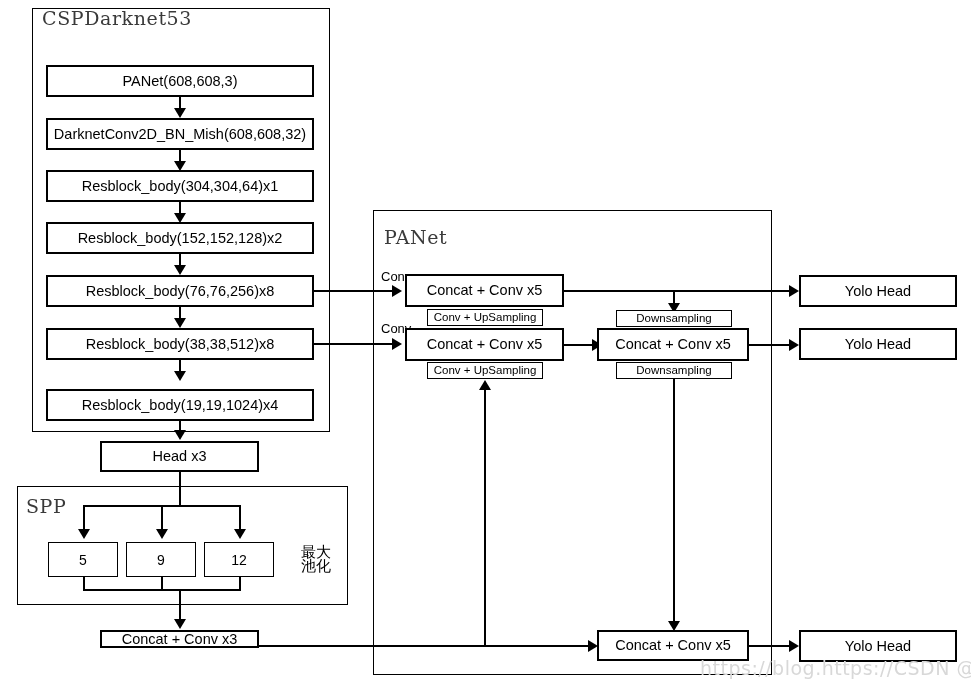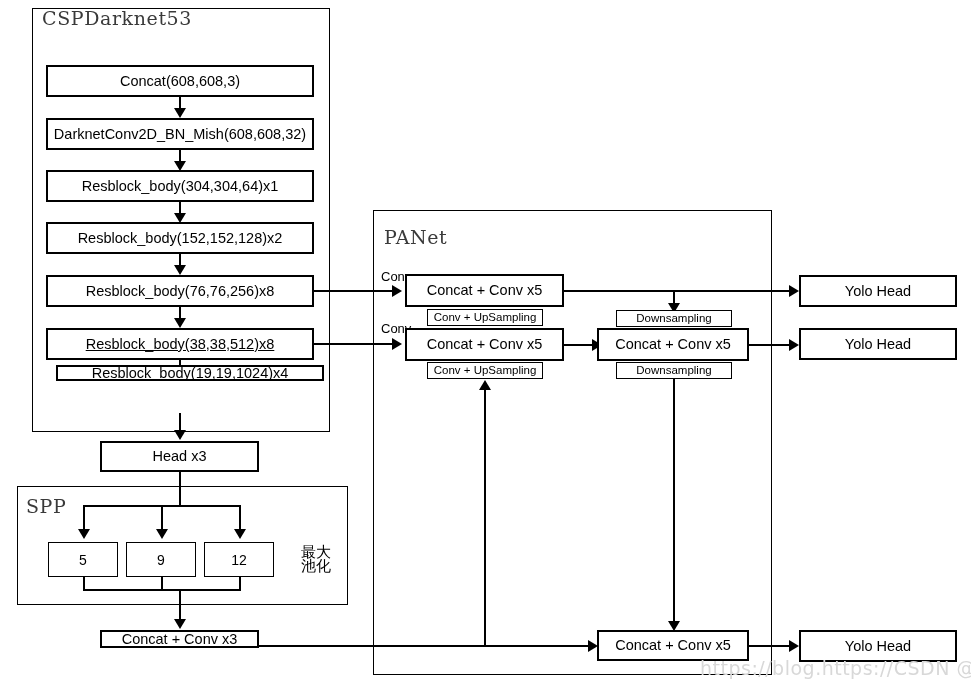--- a/index.html
+++ b/index.html
@@ -115,45 +115,45 @@
   }
 </style>
 </head>
 <body>
 
 <div id="canvas">
 
   <div class="group" style="left:32px; top:8px; width:298px; height:424px;"></div>
   <div class="group-title" style="left:42px; top:7px;">CSPDarknet53</div>
 
-  <div class="node" style="left:46px; top:65px; width:268px; height:32px;">Concat(608,608,3)</div>
+  <div class="node" style="left:46px; top:65px; width:268px; height:32px;">PANet(608,608,3)</div>
   <div class="ln lnv" style="left:179px; top:97px; height:16px;"></div>
   <div class="arr arr-d" style="left:174px; top:108px;"></div>
 
   <div class="node" style="left:46px; top:118px; width:268px; height:32px;">DarknetConv2D_BN_Mish(608,608,32)</div>
   <div class="ln lnv" style="left:179px; top:150px; height:16px;"></div>
   <div class="arr arr-d" style="left:174px; top:161px;"></div>
 
   <div class="node" style="left:46px; top:170px; width:268px; height:32px;">Resblock_body(304,304,64)x1</div>
   <div class="ln lnv" style="left:179px; top:202px; height:16px;"></div>
   <div class="arr arr-d" style="left:174px; top:213px;"></div>
 
   <div class="node" style="left:46px; top:222px; width:268px; height:32px;">Resblock_body(152,152,128)x2</div>
   <div class="ln lnv" style="left:179px; top:254px; height:16px;"></div>
   <div class="arr arr-d" style="left:174px; top:265px;"></div>
 
   <div class="node" style="left:46px; top:275px; width:268px; height:32px;">Resblock_body(76,76,256)x8</div>
   <div class="ln lnv" style="left:179px; top:307px; height:16px;"></div>
   <div class="arr arr-d" style="left:174px; top:318px;"></div>
 
-  <div class="node" style="left:46px; top:328px; width:268px; height:32px;text-decoration:underline;">Resblock_body(38,38,512)x8</div>
+  <div class="node" style="left:46px; top:328px; width:268px; height:32px;">Resblock_body(38,38,512)x8</div>
   <div class="ln lnv" style="left:179px; top:360px; height:16px;"></div>
   <div class="arr arr-d" style="left:174px; top:371px;"></div>
 
-  <div class="node" style="left:46px; top:365px; width:268px; height:16px;margin-left:10px;">Resblock_body(19,19,1024)x4</div>
+  <div class="node" style="left:46px; top:389px; width:268px; height:32px;">Resblock_body(19,19,1024)x4</div>
 
   <div class="ln lnv" style="left:179px; top:413px; height:18px;"></div>
   <div class="arr arr-d" style="left:174px; top:430px;"></div>
 
   <div class="node" style="left:100px; top:441px; width:159px; height:31px;">Head x3</div>
 
   <div class="ln lnv" style="left:179px; top:472px; height:34px;"></div>
 
   <div class="group" style="left:17px; top:486px; width:331px; height:119px;"></div>
   <div class="group-title" style="left:26px; top:495px;">SPP</div>

